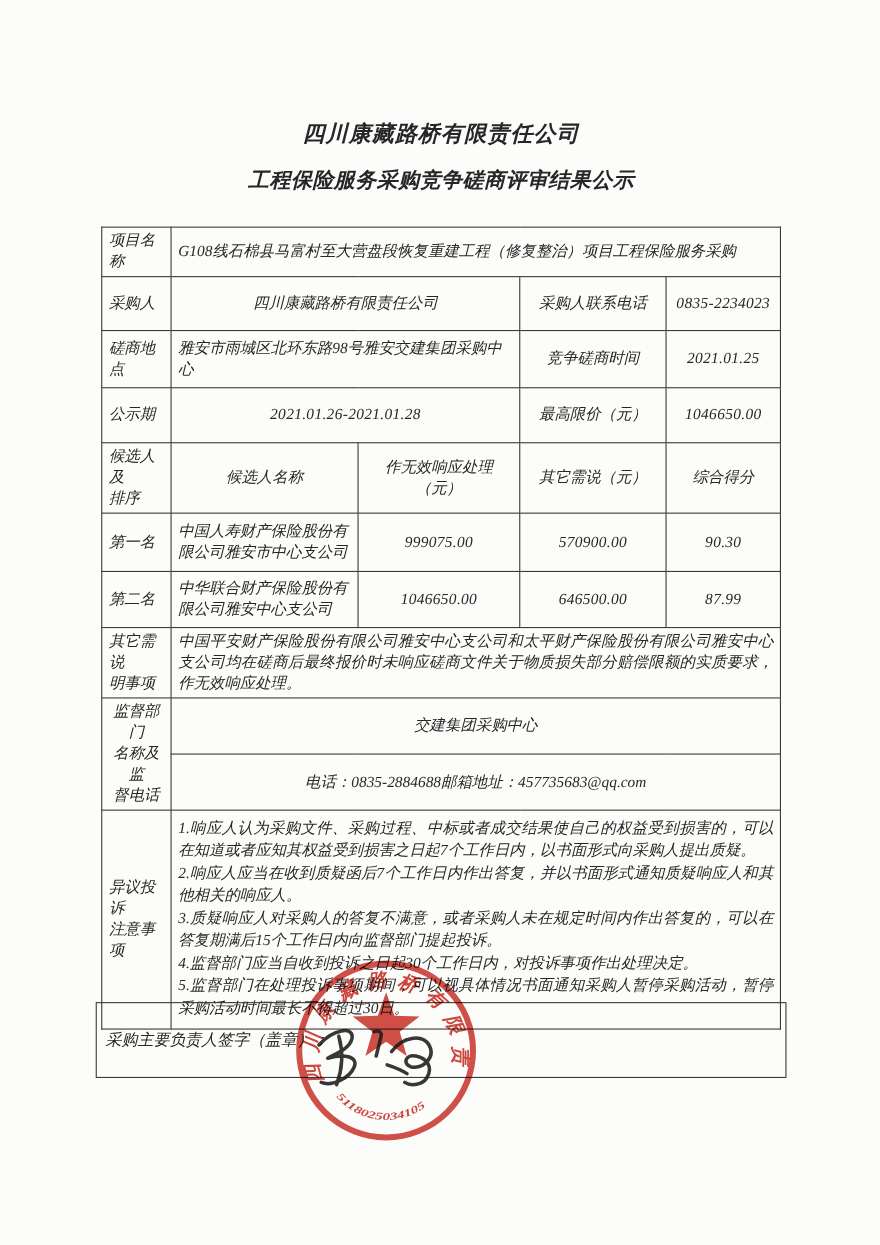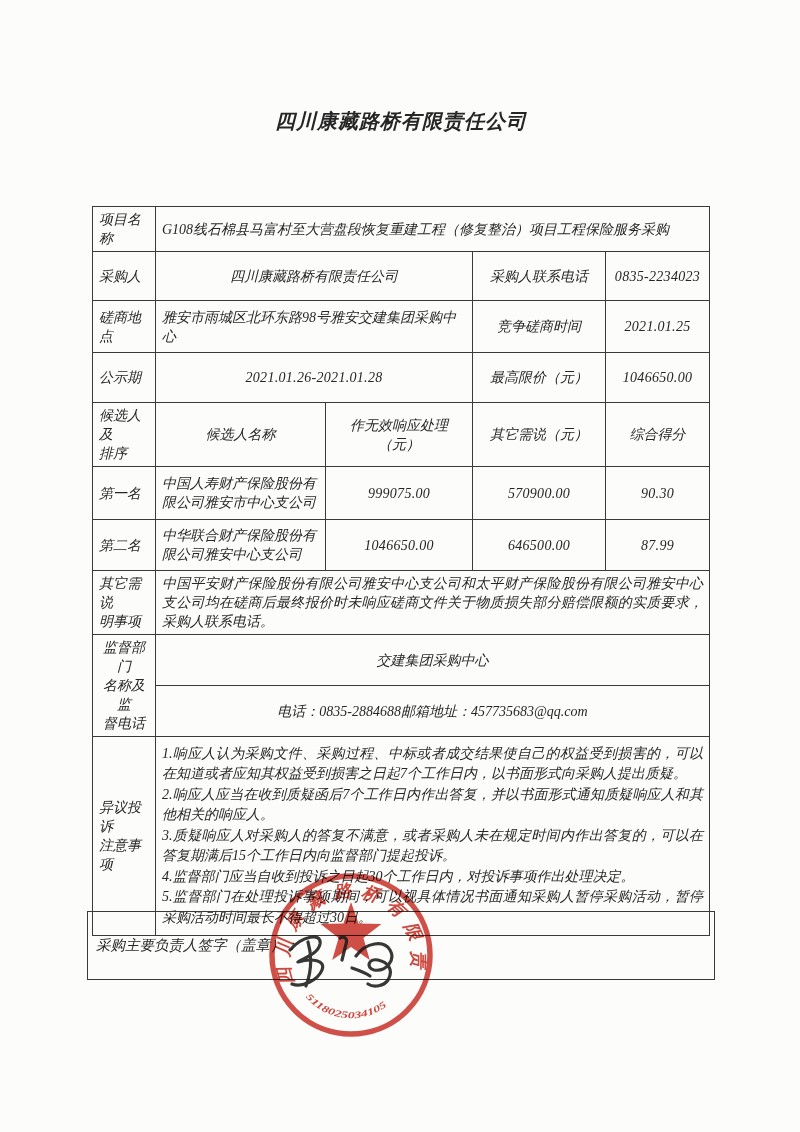--- a/index.html
+++ b/index.html
@@ -47,20 +47,21 @@
   }
 </style>
 </head>
 <body>
 
 <div class="page">
 
   <div class="titles">
     <div class="title-company">四川康藏路桥有限责任公司</div>
     <div class="title-sub">
+      <div>工程保险服务采购竞争磋商评审结果公示</div>
     </div>
   </div>
 
   <table class="results">
     <colgroup>
       <col style="width:63px">
         <col style="width:170px">
         <col style="width:147px">
       <col style="width:133px">
         <col style="width:104px">
@@ -109,21 +110,21 @@
         <td class="lab lft">第二名</td>
         <td class="lft pre">中华联合财产保险股份有
 限公司雅安中心支公司</td>
         <td class="ctr num">1046650.00</td>
         <td class="ctr num">646500.00</td>
         <td class="ctr num">87.99</td>
       </tr>
       <tr style="height:62px">
         <td class="lab lft pre">其它需说
 明事项</td>
-        <td colspan="4" class="lft" style="text-align:justify">中国平安财产保险股份有限公司雅安中心支公司和太平财产保险股份有限公司雅安中心支公司均在磋商后最终报价时未响应磋商文件关于物质损失部分赔偿限额的实质要求，采购人联系电话。</td>
+        <td colspan="4" class="lft" style="text-align:justify">中国平安财产保险股份有限公司雅安中心支公司和太平财产保险股份有限公司雅安中心支公司均在磋商后最终报价时未响应磋商文件关于物质损失部分赔偿限额的实质要求，作无效响应处理。</td>
       </tr>
       <tr style="height:50px">
         <td rowspan="2" class="lab ctr pre">监督部门
 名称及监
 督电话</td>
         <td colspan="4" class="ctr">交建集团采购中心</td>
       </tr>
       <tr style="height:50px">
         <td colspan="4" class="ctr">电话：0835-2884688邮箱地址：457735683@qq.com</td>
       </tr>

